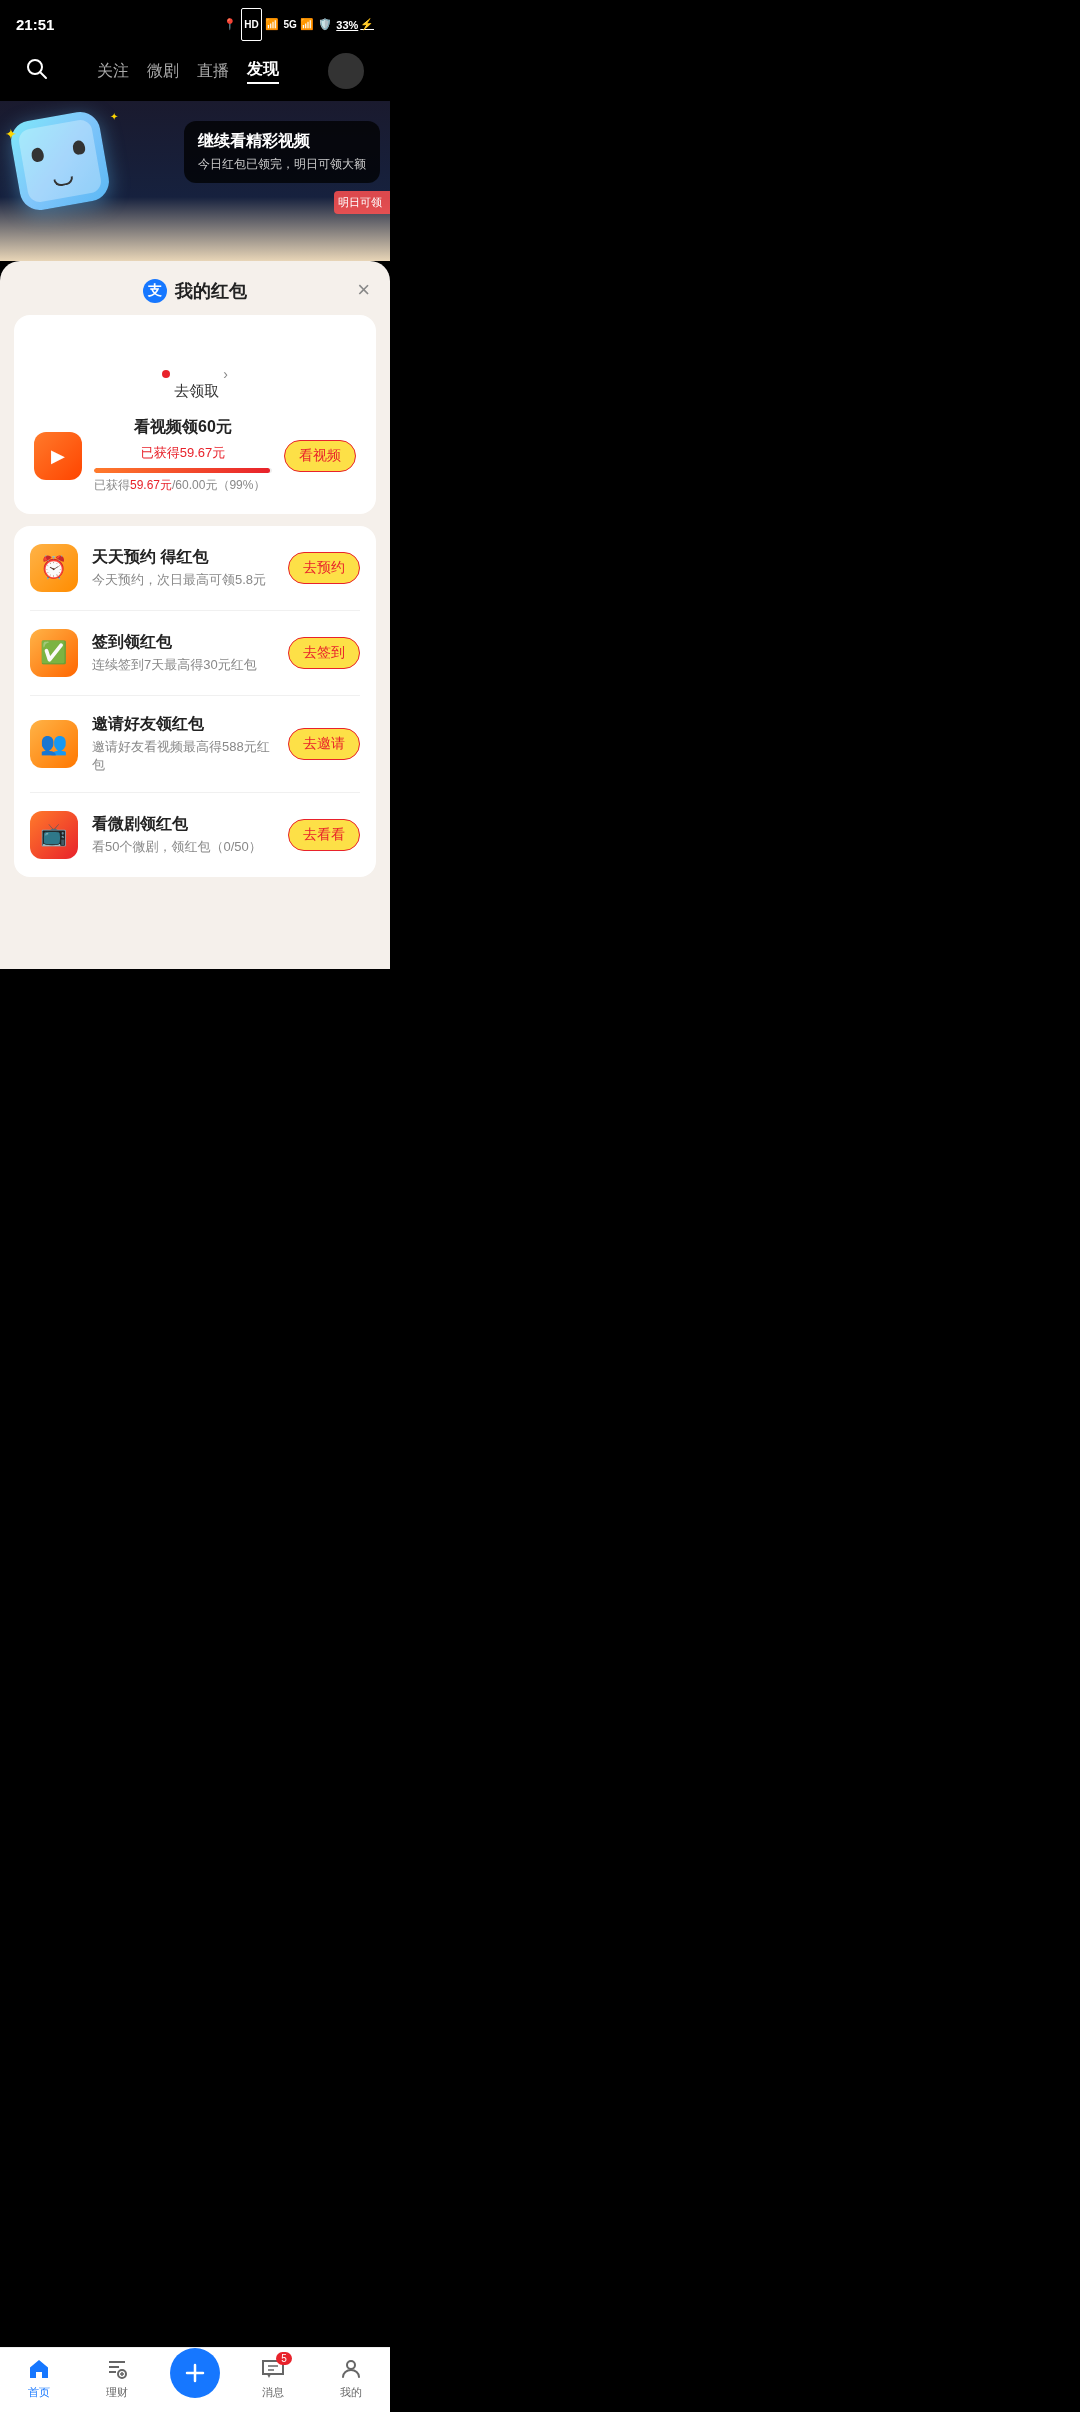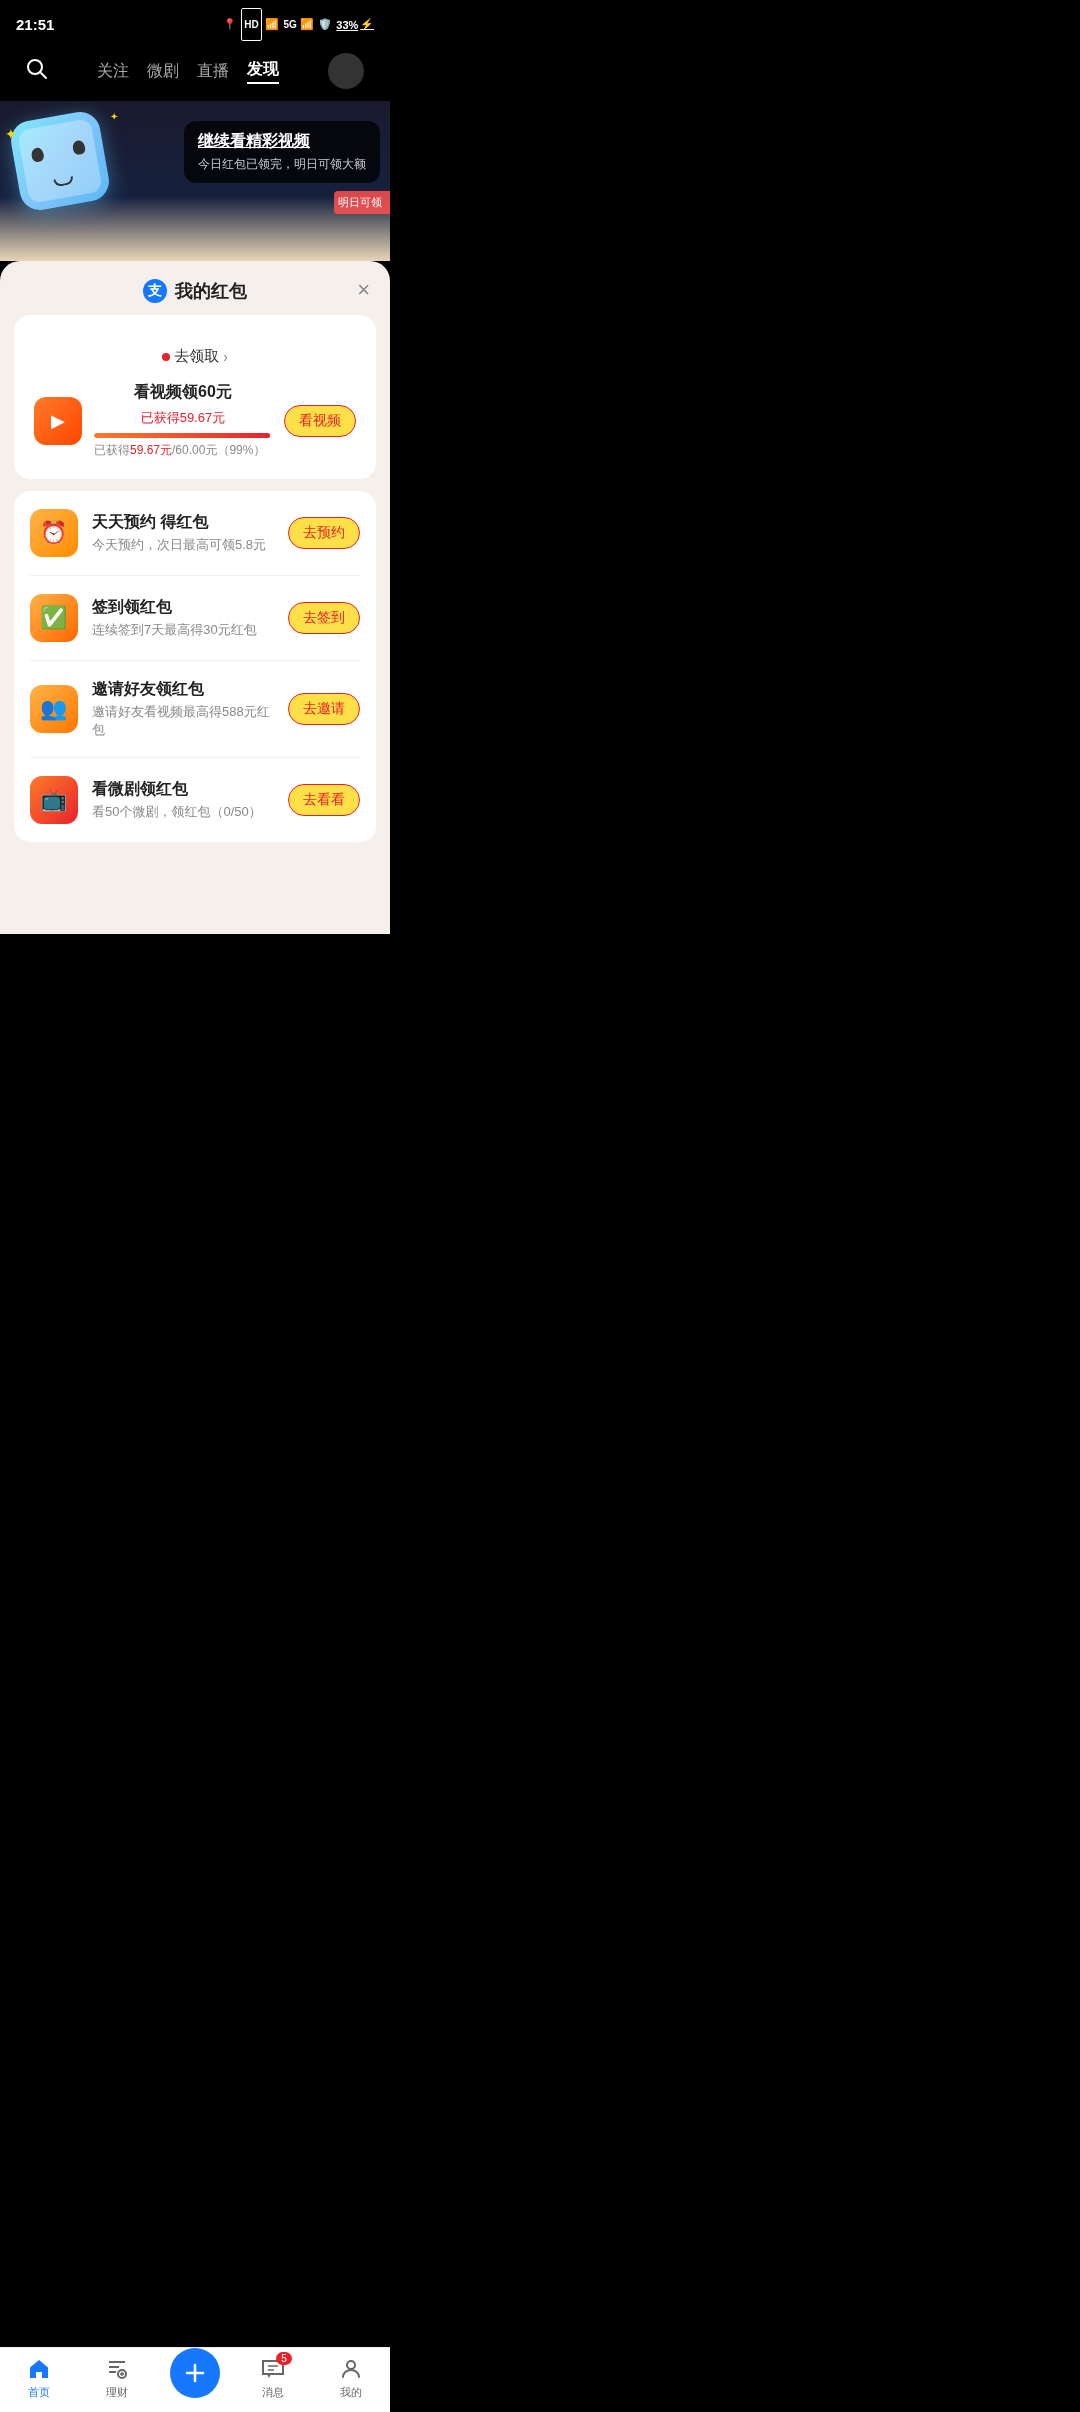--- a/index.html
+++ b/index.html
@@ -68,21 +68,21 @@
     .banner-bubble {
       position: absolute;
       right: 10px;
       top: 20px;
       background: rgba(0,0,0,0.75);
       color: #fff;
       border-radius: 12px;
       padding: 10px 14px;
       max-width: 200px;
     }
-    .banner-bubble-title { font-size: 16px; font-weight: 600; text-decoration: underline; }
+    .banner-bubble-title { font-size: 16px; font-weight: 600; }
     .banner-bubble-sub { font-size: 12px; color: #ccc; margin-top: 4px; }
     .banner-tag {
       position: absolute;
       right: 0;
       top: 90px;
       background: rgba(255,80,80,0.85);
       color: #fff;
       font-size: 11px;
       padding: 4px 8px 4px 4px;
       border-radius: 4px 0 0 4px;
@@ -170,20 +170,21 @@
     }
     .collect-dot {
       width: 8px;
       height: 8px;
       background: #e8222b;
       border-radius: 50%;
     }
     .collect-text {
       font-size: 15px;
       color: #333;
+      margin-top: 35px;
     }
     .collect-arrow { color: #888; font-size: 14px; }
 
     
     .task-row {
       display: flex;
       align-items: center;
       margin-top: 16px;
       gap: 12px;
     }

